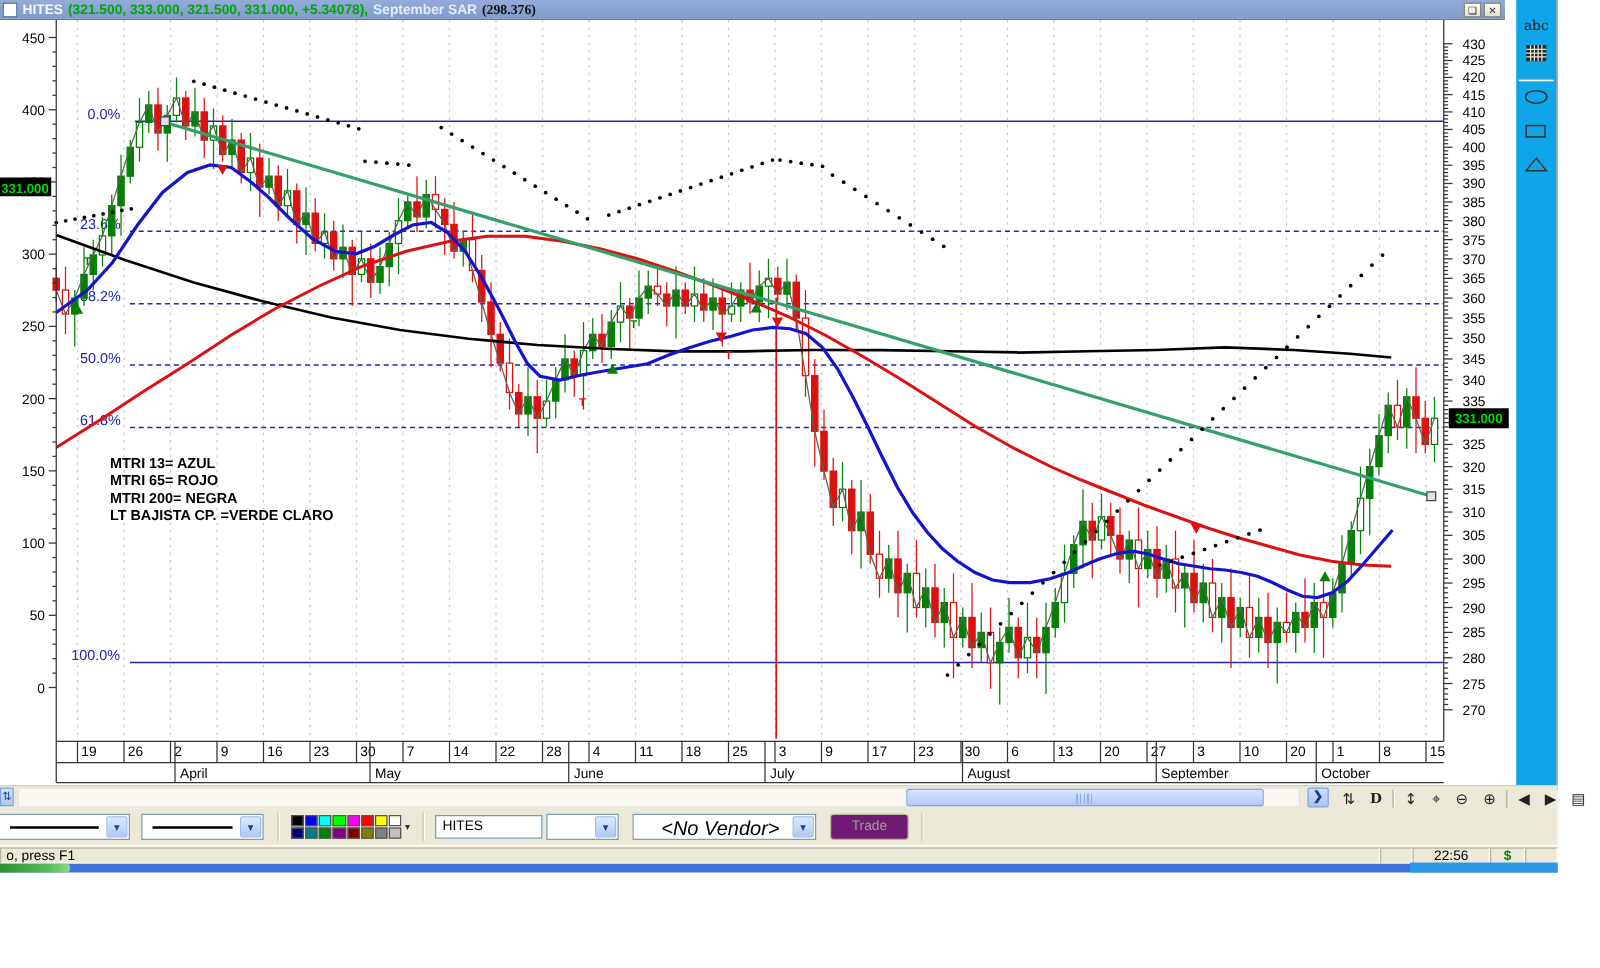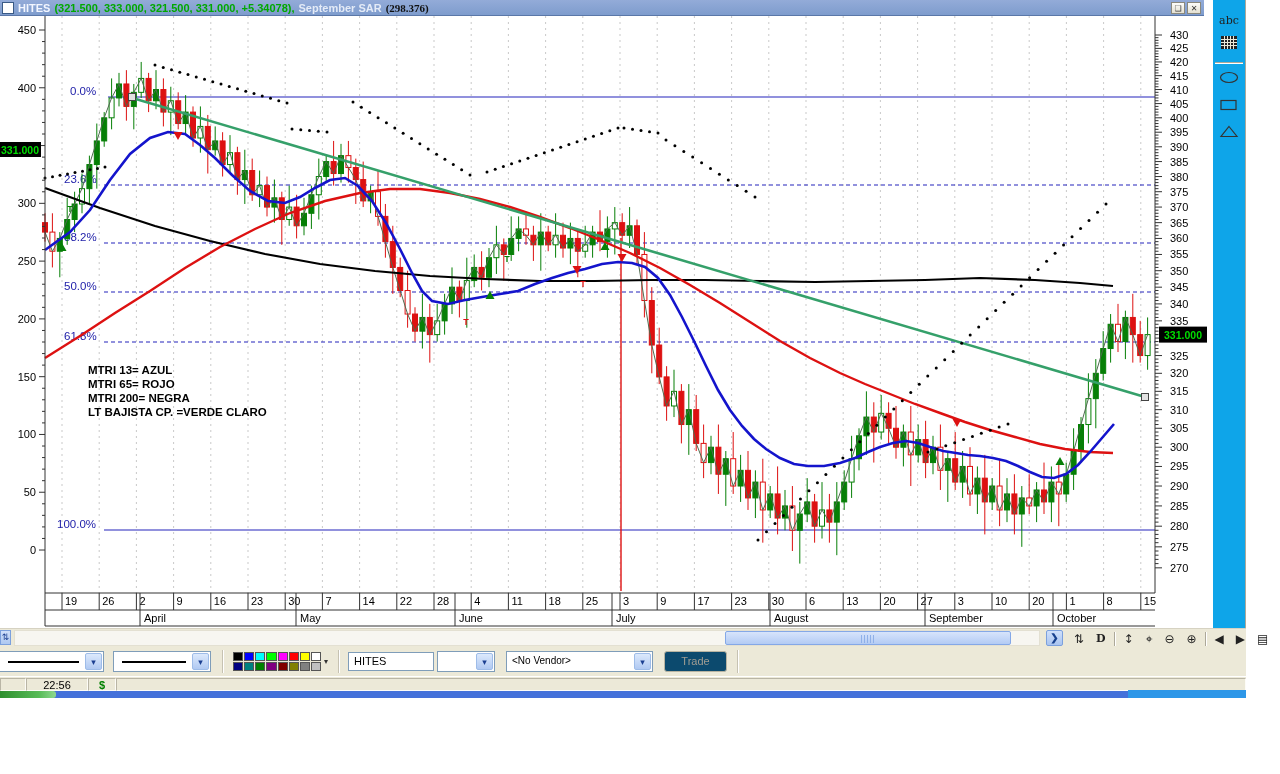--- a/index.html
+++ b/index.html
@@ -45,32 +45,32 @@
     color:#17418f;font-size:10px;font-weight:bold;line-height:14px;text-align:center;box-sizing:border-box;}
   .nav-icons{position:absolute;left:1068px;top:0;height:19px;display:flex;align-items:center;}
   .nav-ic{font-family:"DejaVu Sans",sans-serif;font-size:12px;color:#222;padding:0 6px;line-height:18px;}
   .nav-ic.letter{font-family:"DejaVu Serif",serif;font-weight:bold;font-size:11px;}
   .nav-div{width:1px;height:14px;background:#aca899;border-right:1px solid #fff;margin:0 2px;}
 
   
   .controls-row{position:absolute;left:0;top:647px;width:1246px;height:29px;background:#ece9d8;}
   .combo{position:absolute;top:4px;height:21px;background:#fff;border:1px solid #7f9db9;box-sizing:border-box;}
   .combo .line-swatch{position:absolute;left:8px;right:24px;top:9px;border-top:2px solid #000;}
-  .combo .cb-text{position:absolute;left:5px;top:3px;font-size:10px;color:#000;white-space:nowrap;}
+  .combo .cb-text{position:absolute;left:22px;top:3px;font-size:16px;color:#000;white-space:nowrap;font-style:italic;}
   .cb-arrow{position:absolute;right:1px;top:1px;bottom:1px;width:17px;
     background:linear-gradient(#dce9fc,#b0c9f2);border:1px solid #9ebcE8;border-radius:2px;
     color:#1b3f91;font-size:9px;text-align:center;line-height:17px;box-sizing:border-box;}
   .groove{position:absolute;top:3px;height:23px;width:1px;background:#c6c2b2;border-right:1px solid #fff;}
   .palette{position:absolute;left:233px;top:5px;width:88px;height:19px;display:grid;
     grid-template-columns:repeat(8,1fr);grid-template-rows:repeat(2,1fr);gap:1px;}
   .swatch{border:1px solid #555;box-sizing:border-box;}
   .pal-arrow{position:absolute;left:324px;top:10px;font-size:8px;color:#333;}
   .text-input{position:absolute;top:5px;height:19px;background:#fff;border:1px solid #7f9db9;
     font-size:11px;color:#000;padding:2px 0 0 5px;box-sizing:border-box;}
-  .trade-btn{position:absolute;left:664px;top:4px;width:63px;height:21px;background:#0c4a6e;
+  .trade-btn{position:absolute;left:664px;top:4px;width:63px;height:21px;background:#701a75;
     border:1px solid #b8b4a2;border-radius:3px;color:#a09d93;font-size:11px;text-align:center;
     line-height:19px;box-sizing:border-box;}
 
   
   .status-bar{position:absolute;left:0;top:676px;width:1246px;height:15px;background:#ece9d8;
     border-top:1px solid #fff;box-sizing:border-box;display:flex;}
   .sb-panel{border:1px solid;border-color:#b9b5a5 #fdfcf7 #fdfcf7 #b9b5a5;height:11px;margin-top:1px;
     font-size:11px;color:#000;padding:0 4px;white-space:nowrap;overflow:hidden;box-sizing:content-box;}
   .sb-msg{flex:0 0 1094px;}
   .sb-blank1{flex:0 0 16px;}
@@ -1030,20 +1030,21 @@
     </div>
     <div class="combo" style="left:506px;width:147px;">
       <div class="cb-text">&lt;No Vendor&gt;</div>
       <div class="cb-arrow">▾</div>
     </div>
     <div class="trade-btn">Trade</div>
     <div class="groove" style="left:737px;"></div>
   </div>
 
   <div class="status-bar">
+    <div class="sb-panel sb-msg">o, press F1</div>
     <div class="sb-panel sb-blank1"></div>
     <div class="sb-panel sb-time">22:56</div>
     <div class="sb-panel sb-cur">$</div>
     <div class="sb-panel sb-blank2"></div>
   </div>
 
   <div class="task-strip">
     <div class="task-green"></div>
     <div class="task-light"></div>
   </div>

